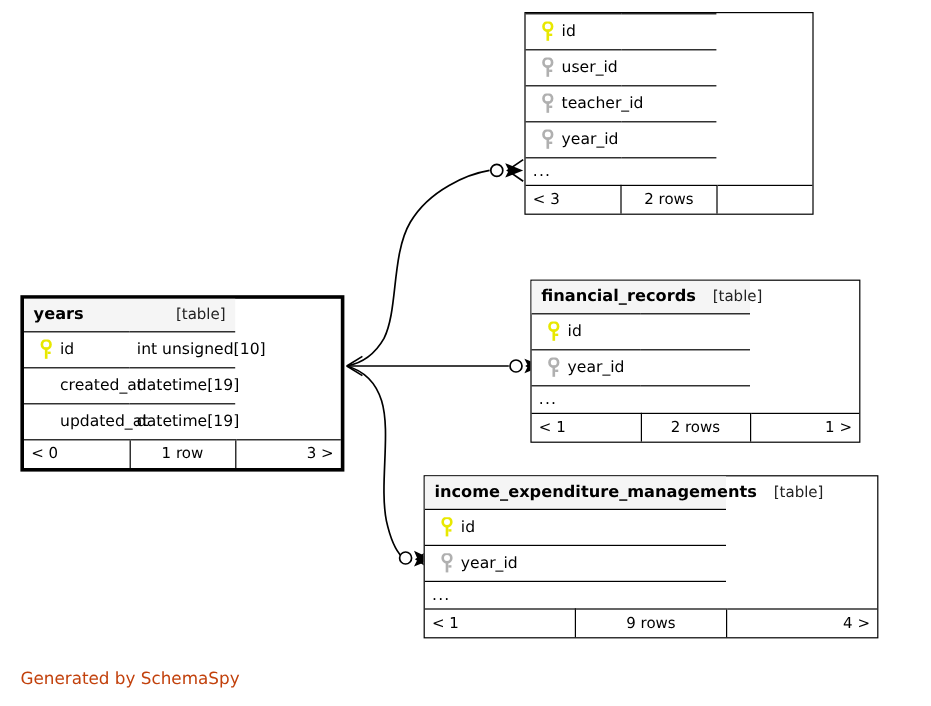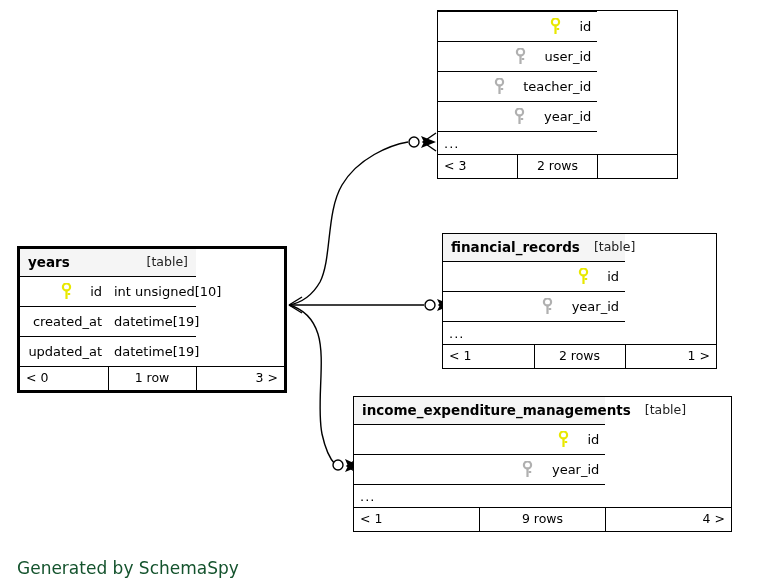--- a/index.html
+++ b/index.html
@@ -88,22 +88,21 @@
     height: 29px;
     border-left: none !important;
     border-right: none !important;
   }
   .col-cell {
     padding: 0 6px !important;
   }
   .col-inner {
     display: flex;
     align-items: center;
-    gap: 12px;
-    justify-content: flex-end;
+    gap: 0px;
   }
   .keyslot {
     width: 24px;
     min-width: 24px;
     display: inline-flex;
     align-items: center;
     justify-content: center;
   }
   .col-label {
     font-size: 13px;
@@ -147,22 +146,22 @@
   .foot-r {
     text-align: right;
     padding: 0 6px !important;
     border-right: none !important;
   }
 
   #footer-note {
     position: absolute;
     left: 17px;
     top: 558px;
-    font-size: 17px;
-    color: #14532d;
+    font-size: 14px;
+    color: #c2410c;
     white-space: nowrap;
   }
 </style>
 </head>
 <body>
 
 <div id="diagram">
 
   <svg id="edges" width="776" height="588" viewBox="0 0 776 588">
     <g fill="none" stroke="#000000" stroke-width="1.4">

